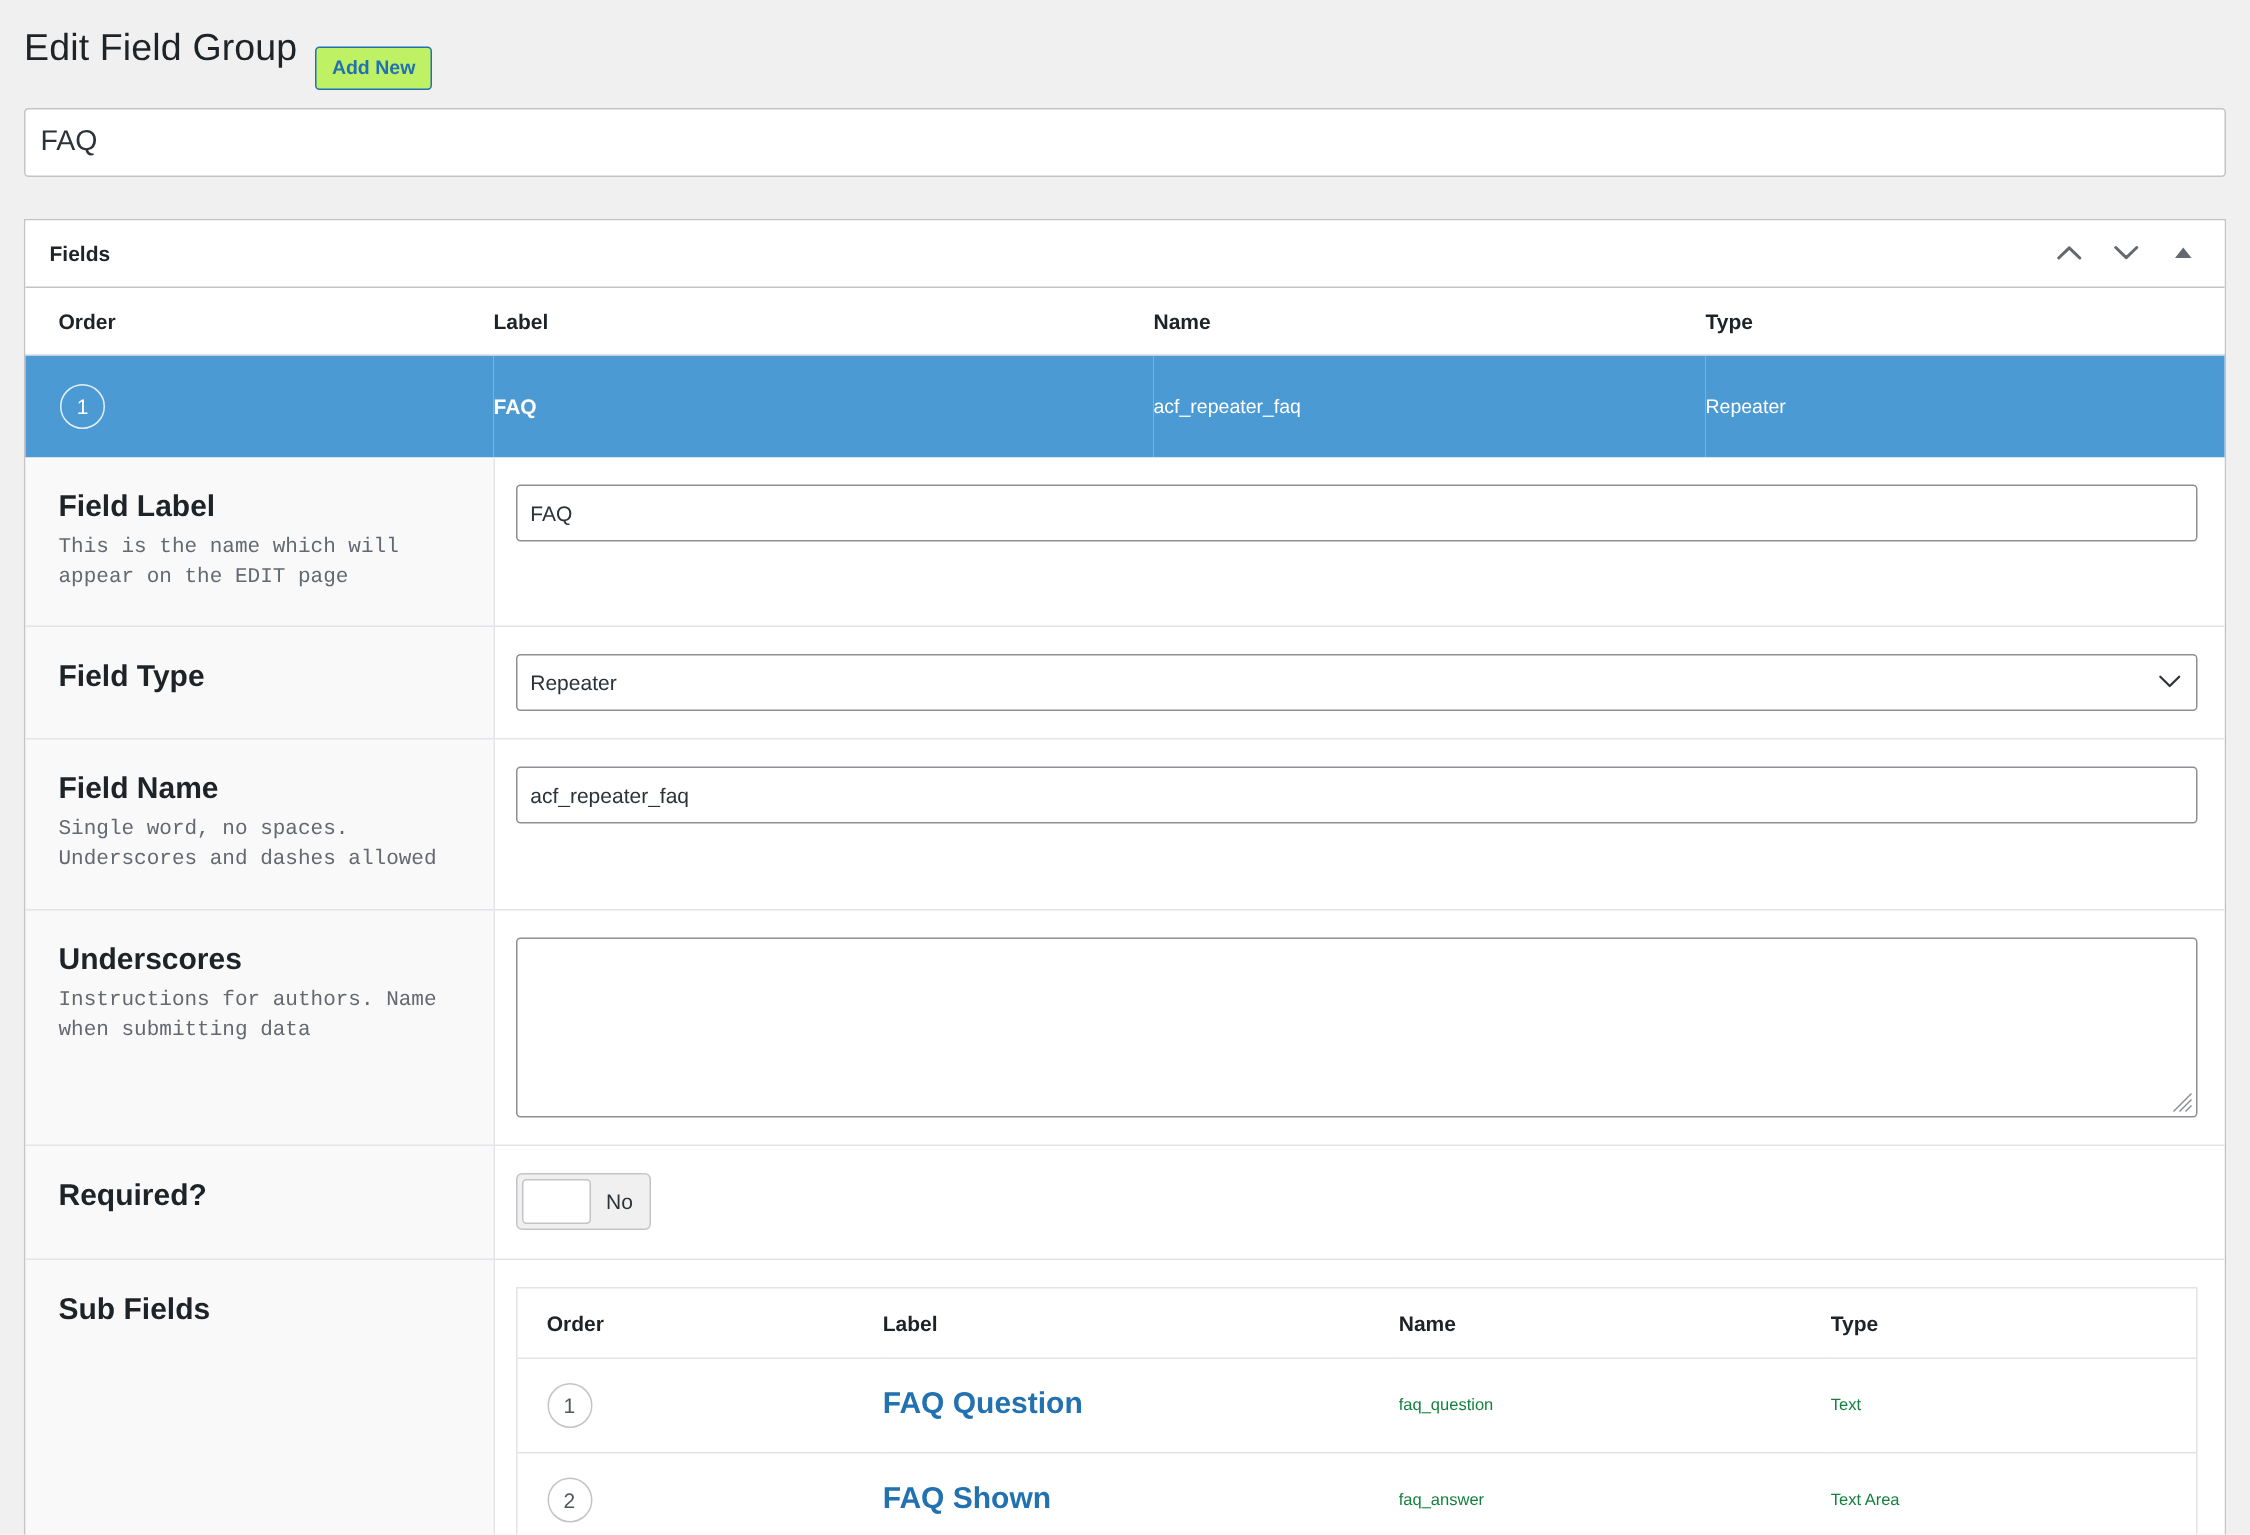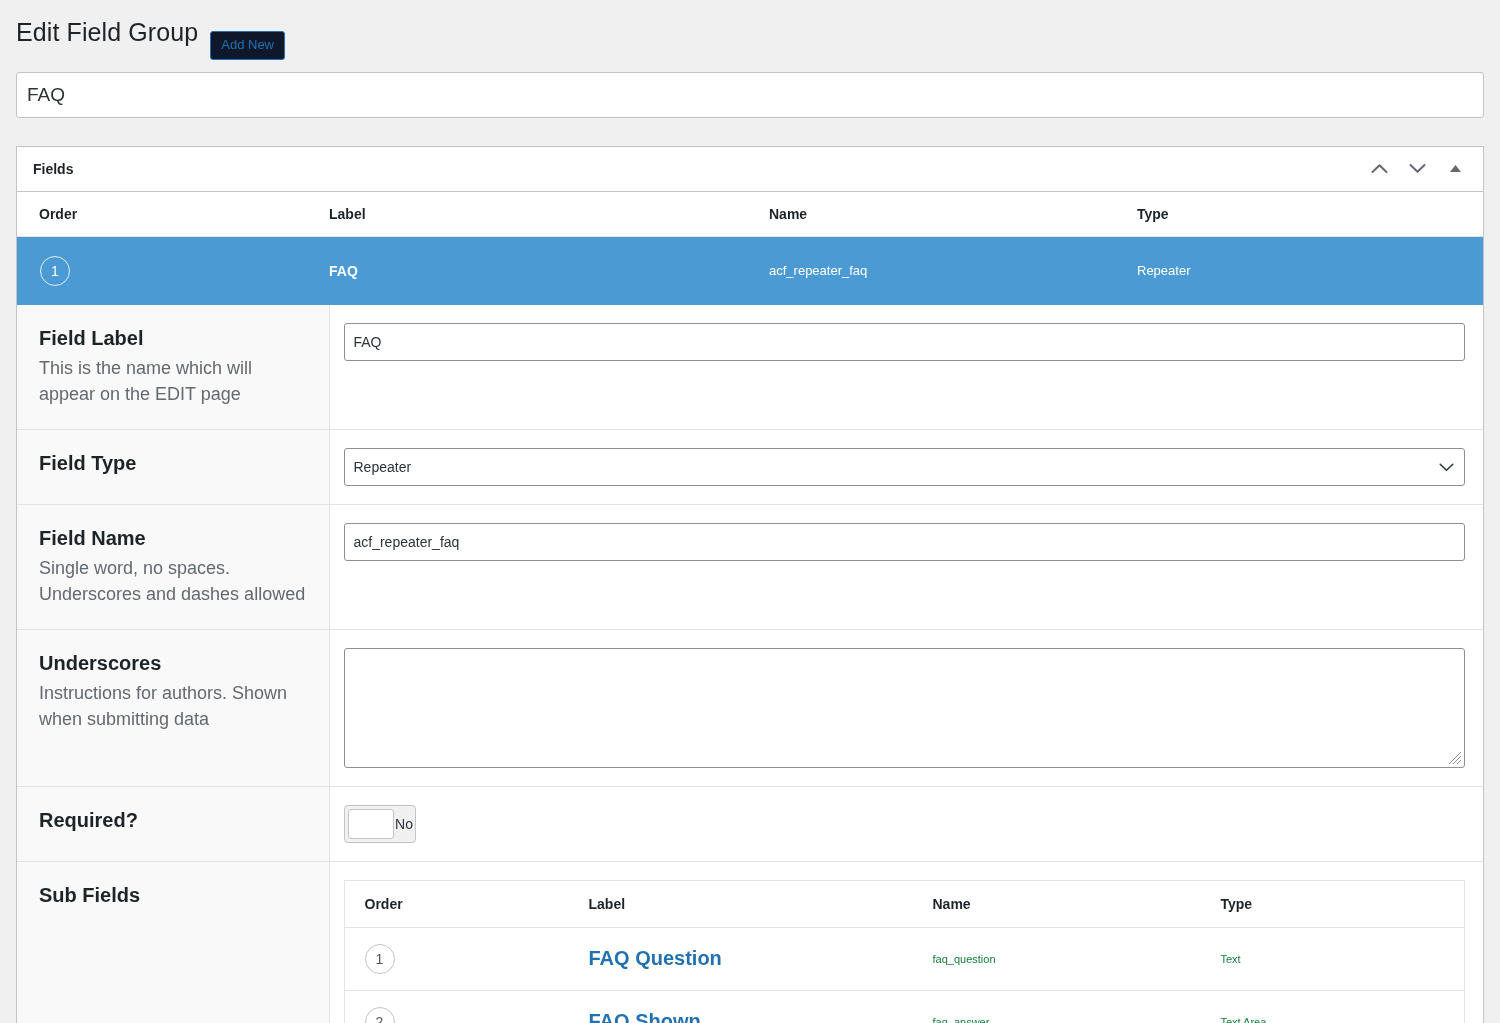--- a/index.html
+++ b/index.html
@@ -16,22 +16,22 @@
   .pg-header {
     display: flex; align-items: center; gap: 12px;
     padding: 4px 0 10px 16px;
   }
   .pg-title {
     font-size: 25px; font-weight: 400; color: #1d2327;
     line-height: 1.2; letter-spacing: .1px;
   }
   .add-new-btn {
     display: inline-block;
-    font-size: 13px; font-weight: 400; color: #2271b1;
-    background: #0f172a; border: 1px solid #2271b1;
+    font-size: 13px; font-weight: 700; color: #2271b1;
+    background: #bef264; border: 1px solid #2271b1;
     border-radius: 3px; padding: 5px 10px 6px; line-height: 1.2;
     cursor: pointer; user-select: none; margin-top: 27px;
   }
 
   
   .title-wrap { padding: 2px 16px 0 16px; }
   .title-input {
     width: 100%; height: 46px;
     font-size: 19px; color: #2c3338;
     padding: 6px 10px;
@@ -87,21 +87,21 @@
   .settings { width: 100%; border-collapse: collapse; table-layout: fixed; }
   .settings tr { border-top: 1px solid #e2e4e7; }
   .settings tr:first-child { border-top: none; }
   .st-label {
     width: 312px; vertical-align: top;
     background: #f9f9f9;
     border-right: 1px solid #e2e4e7;
     padding: 22px 18px 22px 22px;
   }
   .st-label .lbl { font-size: 20px; font-weight: 700; color: #1d2327; display: block; margin-bottom: 5px; }
-  .st-label .desc { font-size: 18px; color: #646970; line-height: 1.45; display: block; }
+  .st-label .desc { font-size: 14px; color: #646970; line-height: 1.45; display: block; font-family: Liberation Mono, monospace; }
   .st-field { vertical-align: top; padding: 18px 18px 18px 14px; background: #fff; }
 
   .text-input {
     width: 100%; height: 38px;
     font-size: 14px; color: #2c3338;
     padding: 6px 9px;
     border: 1px solid #8c8f94; border-radius: 3px;
     background: #fff; outline: none;
     font-family: "Liberation Sans", sans-serif;
   }
@@ -119,21 +119,21 @@
     width: 100%; height: 120px;
     border: 1px solid #8c8f94; border-radius: 3px;
     background: #fff; position: relative; cursor: text;
   }
   .resize-grip { position: absolute; right: 2px; bottom: 2px; width: 14px; height: 14px; }
 
   
   .toggle {
     display: inline-flex; align-items: stretch;
     border: 1px solid #c3c4c7; border-radius: 4px;
-    background: #f0f0f1; height: 38px; width: 72px;
+    background: #f0f0f1; height: 38px; width: 90px;
     overflow: hidden; cursor: pointer;
   }
   .toggle .knob {
     width: 46px; margin: 3px 0 3px 3px;
     background: #fff; border: 1px solid #c3c4c7; border-radius: 3px;
   }
   .toggle .tg-label {
     flex: 1; display: flex; align-items: center; justify-content: center;
     font-size: 14px; color: #2c3338;
   }
@@ -281,21 +281,21 @@
             <span class="desc">Single word, no spaces. Underscores and dashes allowed</span>
           </td>
           <td class="st-field">
             <input class="text-input" type="text" value="acf_repeater_faq" style="">
           </td>
         </tr>
 
         <tr>
           <td class="st-label">
             <span class="lbl">Underscores</span>
-            <span class="desc">Instructions for authors. Shown when submitting data</span>
+            <span class="desc">Instructions for authors. Name when submitting data</span>
           </td>
           <td class="st-field">
             <div class="textarea-box">
               <span></span>
               <svg class="resize-grip" viewBox="0 0 14 14">
                 <path d="M13 5L5 13M13 9L9 13M13 1L1 13" stroke="#8c8f94" stroke-width="1" fill="none"></path>
               </svg>
             </div>
           </td>
         </tr>

